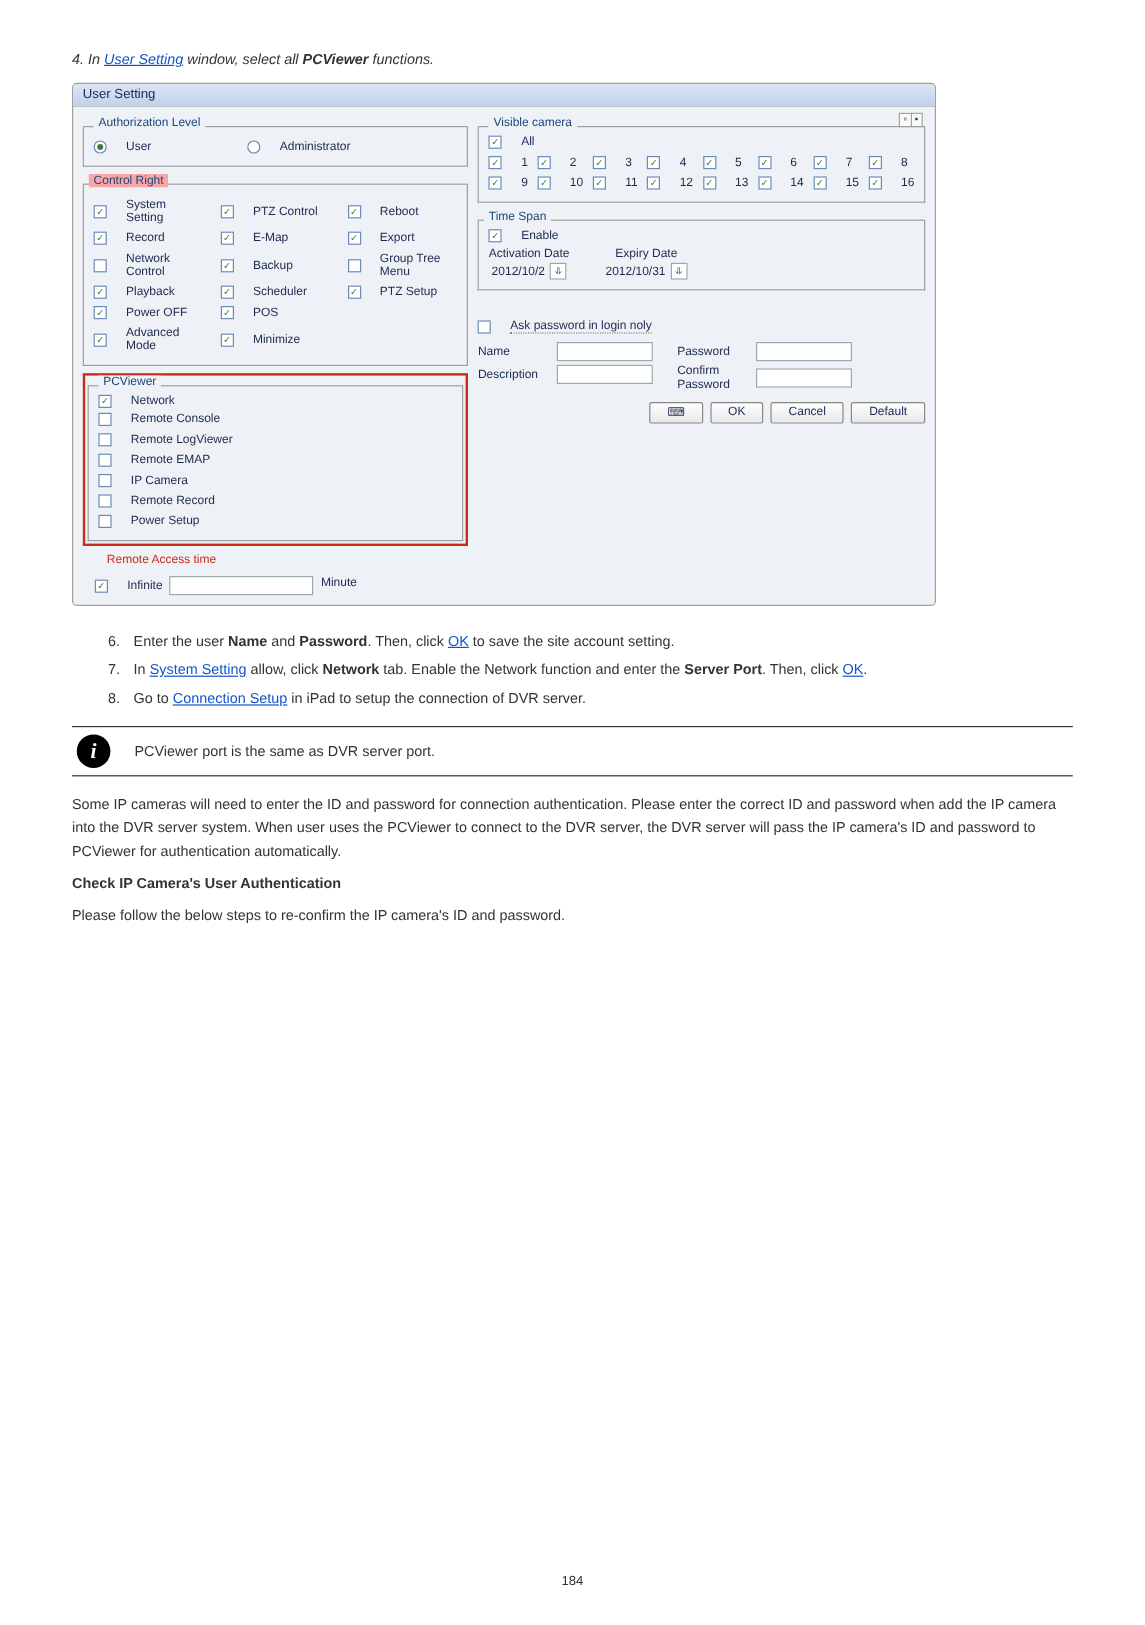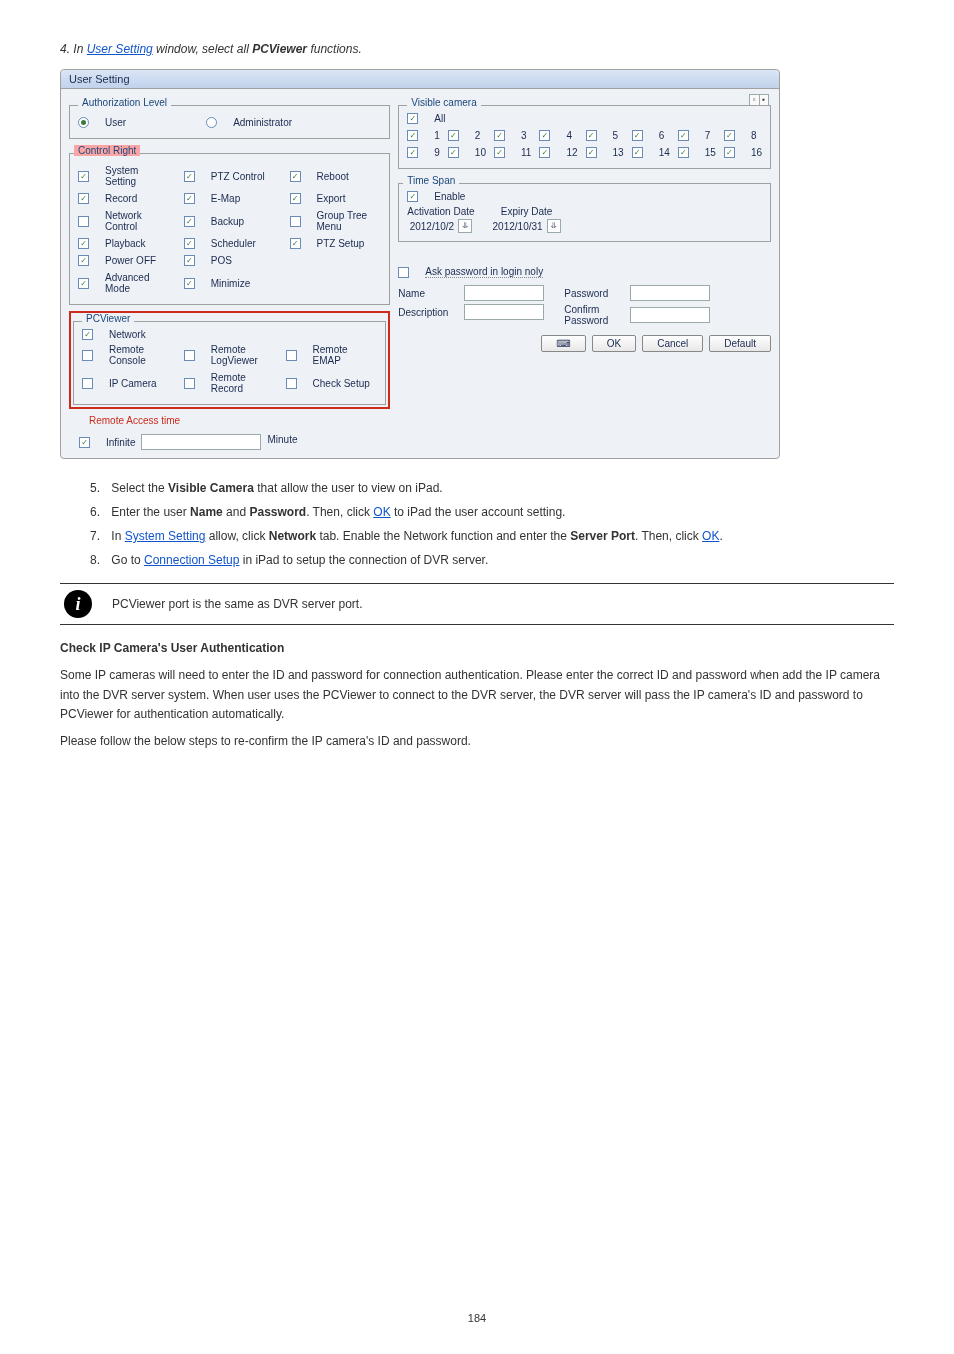--- a/index.html
+++ b/index.html
@@ -14,26 +14,26 @@
   .group-box::before { content: attr(data-legend); position: absolute; top: -8px; left: 8px; background: #eef1f5; padding: 0 4px; color: #1a477d; font-size: 10px; }
   .group-box-border { border-top: 1px solid #a0a0a0; position: absolute; top: 0; left: 0; right: 0; }
   .row { display: flex; align-items: center; gap: 16px; margin: 2px 0; }
   .chk, .rad { width: 11px; height: 11px; border: 1px solid #6a8bb8; background: #fff; display: inline-flex; align-items: center; justify-content: center; font-size: 8px; color: #3a7a3a; flex-shrink: 0; }
   .rad { border-radius: 50%; }
   .rad.on::after { content: ""; width: 5px; height: 5px; background: #3a7a3a; border-radius: 50%; }
   .chk.on::after { content: "✓"; }
   .label-blue { color: #1a477d; }
   .grid-ctrl { display: grid; grid-template-columns: repeat(3, 1fr); gap: 2px 14px; margin-top: 4px; }
   .red-box { border: 2px solid #cc2a1a; padding: 2px; }
-  .pcv-grid { display: grid; grid-template-columns: 1fr 1fr 1fr; gap: 2px 10px; margin-top: 2px; }
+  .pcv-grid { display: grid; grid-template-columns: 1fr; gap: 2px 10px; margin-top: 2px; }
   .rat { display: flex; gap: 6px; margin-top: 2px; }
   .input-box { border: 1px solid #9aa; background: #fff; height: 16px; width: 80px; display: inline-block; }
   .visible-grid { display: grid; grid-template-columns: repeat(8, 1fr); gap: 2px 8px; margin-top: 4px; }
   .timespan { margin-top: 8px; }
-  .ts-row { display: flex; gap: 18px; margin-top: 4px; }
+  .ts-row { display: flex; gap: 30px; margin-top: 4px; }
   .ts-col { display: flex; flex-direction: column; align-items: center; gap: 2px; }
   .date-row { display: flex; align-items: center; gap: 4px; }
   .date-btn { width: 14px; height: 14px; border: 1px solid #9aa; background: #fff; display: flex; align-items: center; justify-content: center; font-size: 8px; }
   .form-row { display: flex; align-items: center; gap: 6px; margin: 3px 0; }
   .form-row .lbl { width: 60px; }
   .btns { display: flex; gap: 6px; justify-content: flex-end; margin-top: 6px; }
   .btn { border: 1px solid #888; background: linear-gradient(#fefefe,#e8e8e8); padding: 2px 14px; font-size: 10px; border-radius: 2px; }
   .zoom { position: absolute; right: 10px; top: 24px; width: 20px; height: 12px; border: 1px solid #9aa; background: #fafafa; display: flex; }
   .zoom span { flex: 1; text-align: center; font-size: 8px; border-right: 1px solid #9aa; }
   .zoom span:last-child { border: none; }
@@ -181,21 +181,21 @@
               <div class="row">
                 <span class="chk"></span>
                 <span>IP Camera</span>
               </div>
               <div class="row">
                 <span class="chk"></span>
                 <span>Remote Record</span>
               </div>
               <div class="row">
                 <span class="chk"></span>
-                <span>Check Setup</span>
+                <span>Power Setup</span>
               </div>
             </div>
         </div>
       </div>
       <div class="red-text" style="margin-left:20px">Remote Access time</div>
       <div class="rat" style="margin-left:10px">
         <div class="row">
             <span class="chk on"></span>
             <span>Infinite</span>
           </div>
@@ -338,41 +338,37 @@
           <span class="btn">Cancel</span>
           <span class="btn">Default</span>
         </div>
       </div>
     </div>
   </div>
 </div>
 
 <div class="post-list">
   <div class="numitem">
-    <span class="n">5.</span>
-    <span>Select the </span><b>Visible Camera</b><span> that allow the user to view on iPad.</span>
-  </div>
-  <div class="numitem">
     <span class="n">6.</span>
-    <span>Enter the user </span><b>Name</b><span> and </span><b>Password</b><span>. Then, click </span><a href="#">OK</a><span> to iPad the user account setting.</span>
+    <span>Enter the user </span><b>Name</b><span> and </span><b>Password</b><span>. Then, click </span><a href="#">OK</a><span> to save the site account setting.</span>
   </div>
   <div class="numitem">
     <span class="n">7.</span>
     <span>In </span><a href="#">System Setting</a><span> allow, click </span><b>Network</b><span> tab. Enable the Network function and enter the </span><b>Server Port</b><span>. Then, click </span><a href="#">OK</a><span>.</span>
   </div>
   <div class="numitem">
     <span class="n">8.</span>
     <span>Go to </span><a href="#">Connection Setup</a><span> in iPad to setup the connection of DVR server.</span>
   </div>
 </div>
 
 <div class="note-box">
   <div class="info-icon">i</div>
   <div>PCViewer port is the same as DVR server port.</div>
 </div>
 
 <div class="body-text">
+  <p>Some IP cameras will need to enter the ID and password for connection authentication. Please enter the correct ID and password when add the IP camera into the DVR server system. When user uses the PCViewer to connect to the DVR server, the DVR server will pass the IP camera's ID and password to PCViewer for authentication automatically.</p>
   <p><b>Check IP Camera's User Authentication</b></p>
-  <p>Some IP cameras will need to enter the ID and password for connection authentication. Please enter the correct ID and password when add the IP camera into the DVR server system. When user uses the PCViewer to connect to the DVR server, the DVR server will pass the IP camera's ID and password to PCViewer for authentication automatically.</p>
   <p>Please follow the below steps to re-confirm the IP camera's ID and password.</p>
 </div>
 
 <div class="pgnum">184</div>
 
 </body></html>

